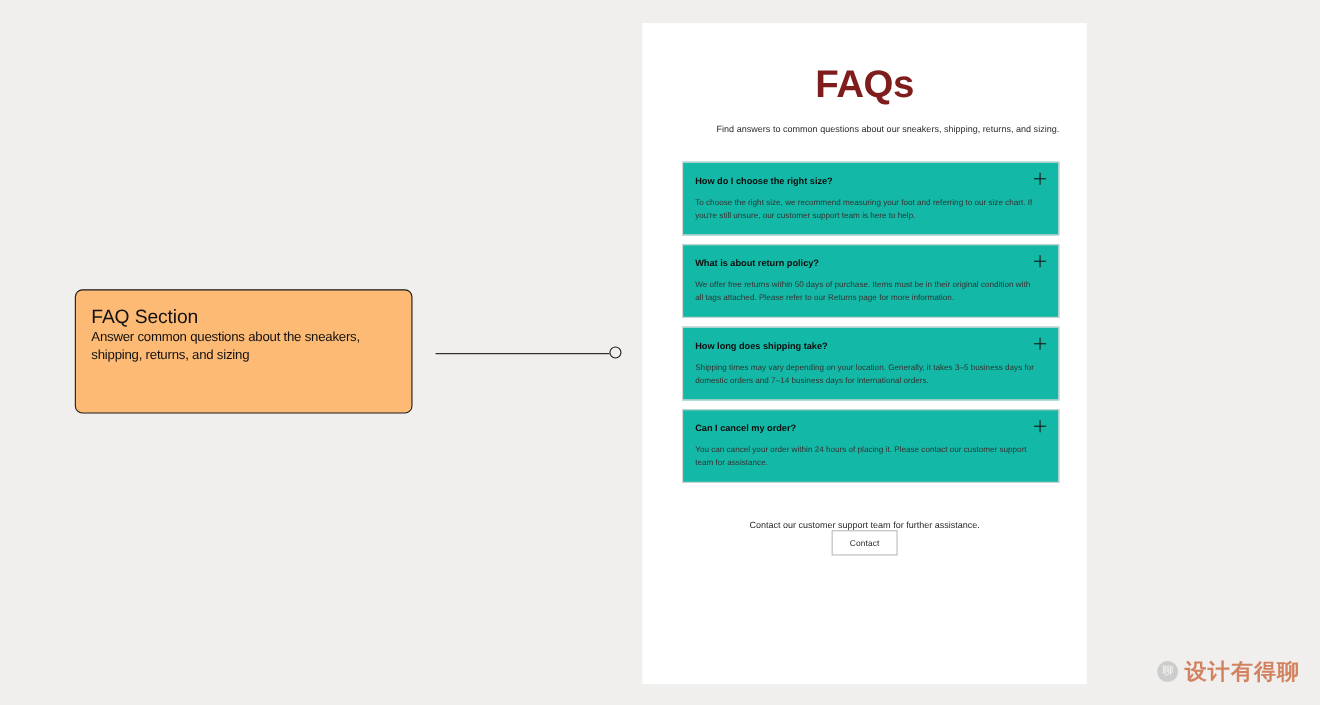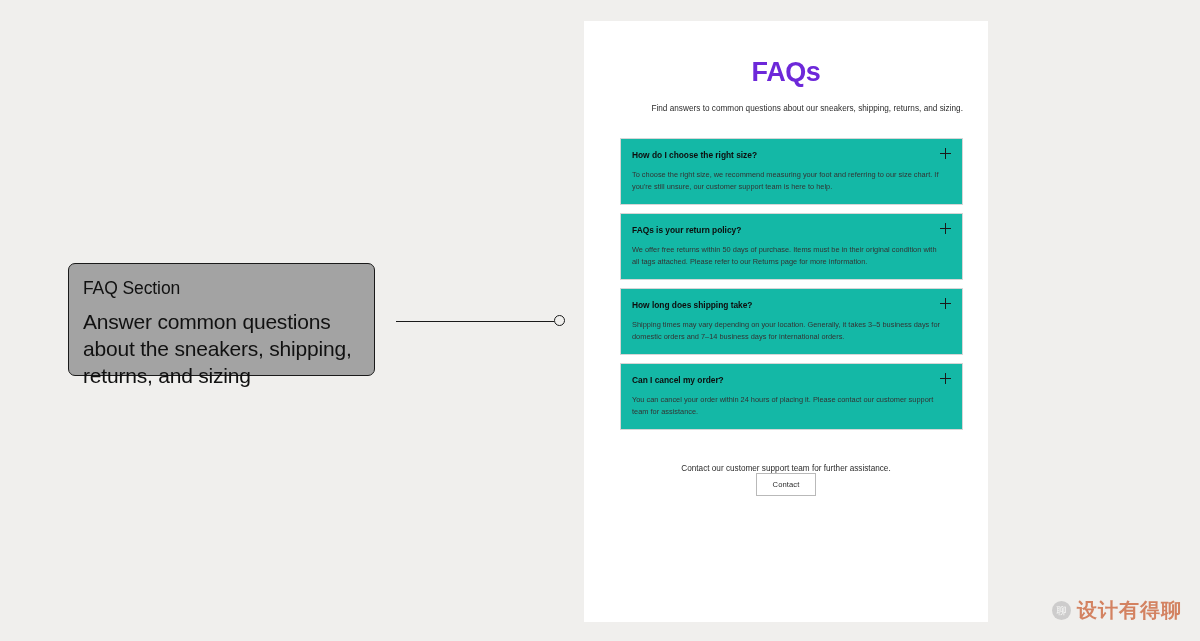--- a/index.html
+++ b/index.html
@@ -9,38 +9,38 @@
     font-family: "Liberation Sans", sans-serif;
     overflow: hidden;
   }
   .stage { position: relative; width: 1200px; height: 641px; }
 
   
   .callout {
     position: absolute;
     left: 68px; top: 263px;
     width: 307px; height: 113px;
-    background: #a3a3a3;
+    background: #fdba74;
     border: 1.6px solid #1a1a1a;
     border-radius: 7px;
     padding: 14px 14px 4px 14px;
   }
   .callout-title {
     font-size: 17.5px;
     color: #111111;
     line-height: 1.22;
     letter-spacing: -0.1px;
     white-space: nowrap;
   }
   .callout-body {
-    font-size: 21px;
+    font-size: 12px;
     color: #111111;
     line-height: 1.28;
     letter-spacing: -0.2px;
-    margin-top: 10px;
+    margin-top: 0;
   }
 
   .connector-line {
     position: absolute;
     left: 396px; top: 320.5px;
     width: 158px; height: 0;
     border-top: 1.3px solid #1a1a1a;
   }
   .connector-dot {
     position: absolute;
@@ -57,23 +57,23 @@
     left: 584px; top: 21px;
     width: 404px; height: 601px;
     background: #ffffff;
     overflow: hidden;
   }
 
   .panel-inner { padding: 0 25px; }
 
   .page-title {
     text-align: center;
-    font-size: 27px;
-    font-weight: bold;
-    color: #6d28d9;
+    font-size: 35px;
+    font-weight: bold;
+    color: #7f1d1d;
     letter-spacing: -0.4px;
     margin-top: 36px;
   }
   .page-subtitle {
     text-align: right;
     font-size: 8.2px;
     color: #2b2b2b;
     margin-top: 16px;
     letter-spacing: 0.02px;
   }
@@ -198,21 +198,21 @@
         <div class="faq-card">
           <div class="faq-head">
             <div class="faq-q">How do I choose the right size?</div>
             <span class="plus-icon"></span>
           </div>
           <div class="faq-a">To choose the right size, we recommend measuring your foot and referring to our size chart. If you're still unsure, our customer support team is here to help.</div>
         </div>
 
         <div class="faq-card">
           <div class="faq-head">
-            <div class="faq-q">FAQs is your return policy?</div>
+            <div class="faq-q">What is about return policy?</div>
             <span class="plus-icon"></span>
           </div>
           <div class="faq-a">We offer free returns within 50 days of purchase. Items must be in their original condition with all tags attached. Please refer to our Returns page for more information.</div>
         </div>
 
         <div class="faq-card">
           <div class="faq-head">
             <div class="faq-q">How long does shipping take?</div>
             <span class="plus-icon"></span>
           </div>

